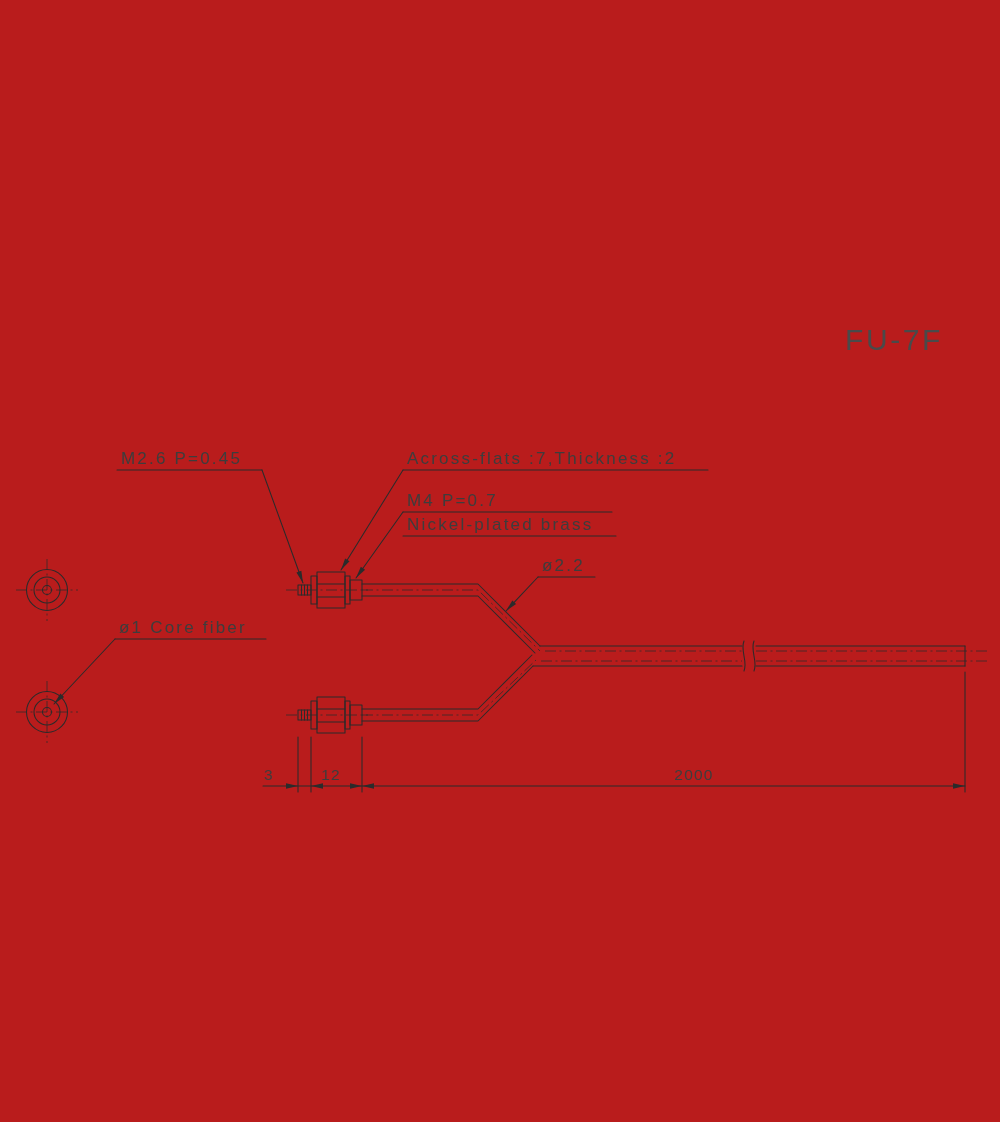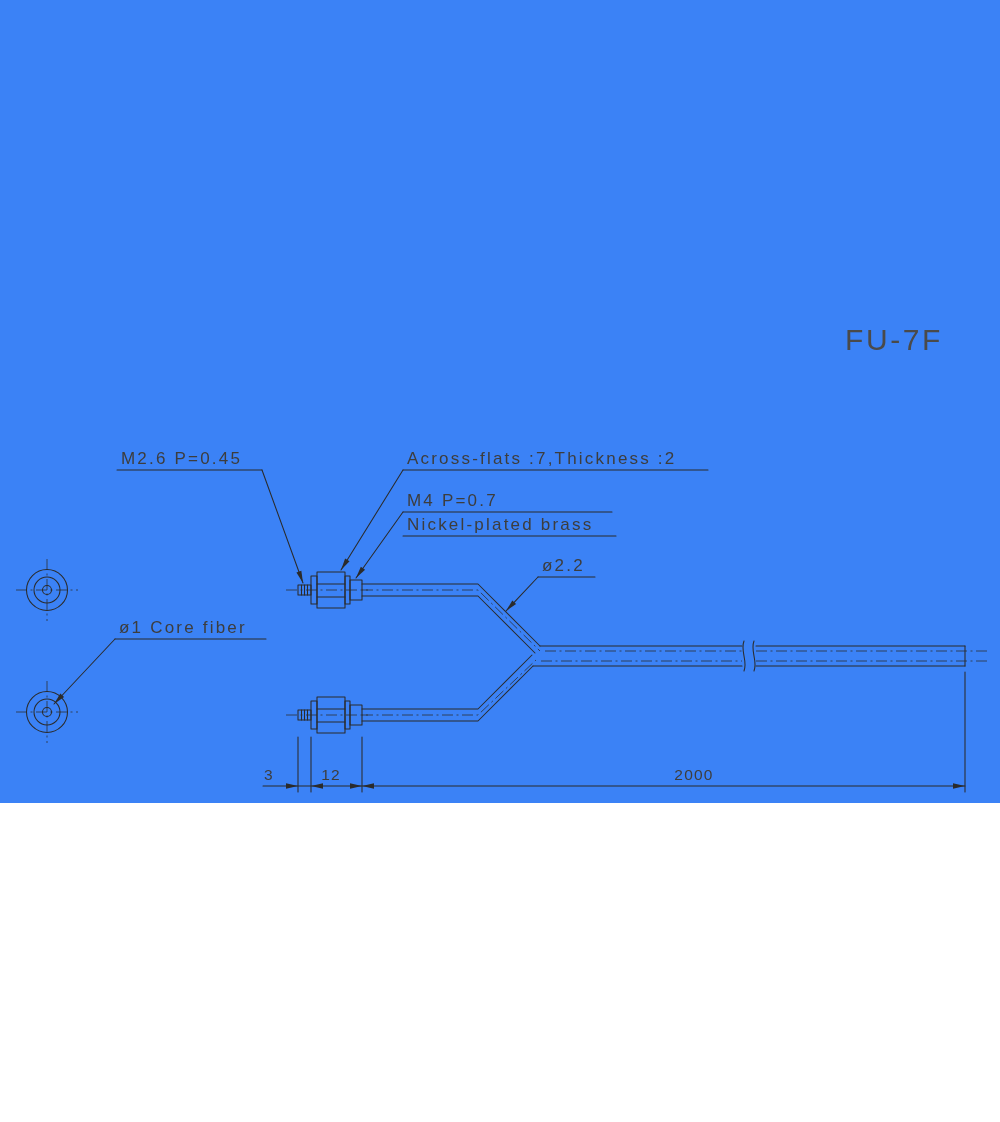--- a/index.html
+++ b/index.html
@@ -1,17 +1,17 @@
 <!DOCTYPE html>
 <html><head>
 <meta charset="utf-8">
 <style>
   html,body{margin:0;padding:0}
   body{width:1000px;height:1122px;background:#ffffff;font-family:"Liberation Sans",sans-serif}
-  .canvas{position:relative;width:1000px;height:803px;background:#3b82f6;overflow:hidden}
+  .canvas{position:relative;width:1000px;height:1122px;background:#b91c1c;overflow:hidden}
   svg{display:block}
   .ln{fill:none;stroke:#2b2b2b;stroke-width:1.05;stroke-linecap:round;stroke-linejoin:round}
   .cl{fill:none;stroke:#2b2b2b;stroke-width:0.75;stroke-dasharray:11 3.5 2 3.5}
   .arr{fill:#2b2b2b;stroke:none}
   text{fill:#3d3d3d}
   .lbl{font-size:17px;letter-spacing:2.2px}
   .dim{font-size:15.5px;letter-spacing:1.2px}
   .ttl{font-size:30px;fill:#4a4a4a;letter-spacing:2.6px}
 </style>
 </head>

